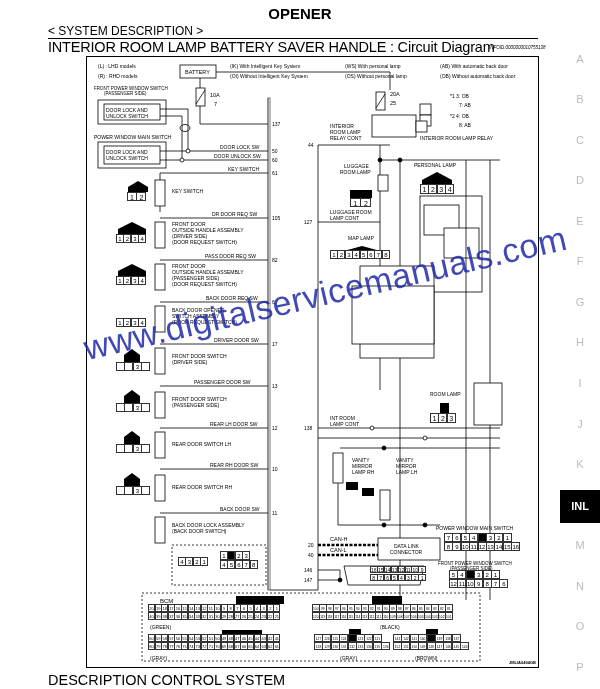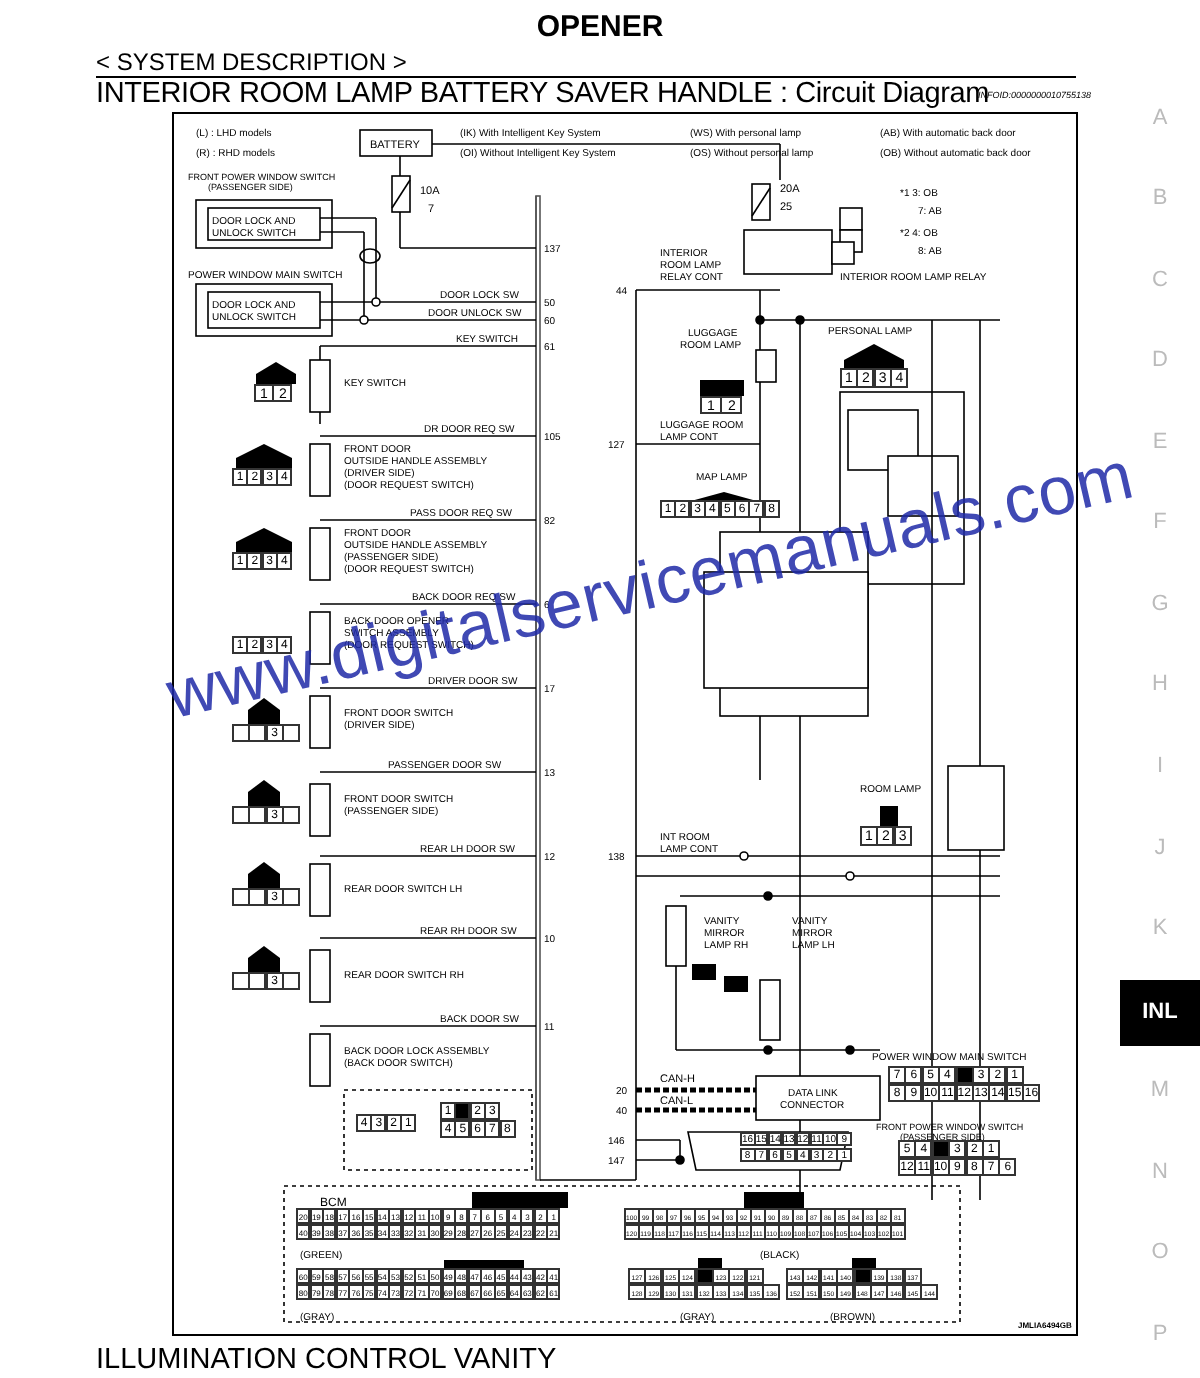--- a/index.html
+++ b/index.html
@@ -573,21 +573,21 @@
       <div style="width: 8px; height: 9px; border: 0.6px solid rgb(51, 51, 51); margin-right: -0.6px; text-align: center; line-height: 9px; box-sizing: border-box; background: rgb(255, 255, 255);">4</div>
       <div style="width: 8px; height: 9px; border: 0.6px solid rgb(51, 51, 51); margin-right: -0.6px; text-align: center; line-height: 9px; box-sizing: border-box; background: rgb(255, 255, 255);">5</div>
       <div style="width: 8px; height: 9px; border: 0.6px solid rgb(51, 51, 51); margin-right: -0.6px; text-align: center; line-height: 9px; box-sizing: border-box; background: rgb(255, 255, 255);">6</div>
       <div style="width: 8px; height: 9px; border: 0.6px solid rgb(51, 51, 51); margin-right: -0.6px; text-align: center; line-height: 9px; box-sizing: border-box; background: rgb(255, 255, 255);">7</div>
       <div style="width: 8px; height: 9px; border: 0.6px solid rgb(51, 51, 51); margin-right: -0.6px; text-align: center; line-height: 9px; box-sizing: border-box; background: rgb(255, 255, 255);">8</div>
     </div>
   </div>
 
 <div class="watermark">www.digitalservicemanuals.com</div>
 
-<div class="footer">ILLUMINATION CONTROL VANITY</div>
+<div class="footer">DESCRIPTION CONTROL SYSTEM</div>
 
 <div class="tabs">
   <div class="tab" style="top:5px">A</div>
   <div class="tab" style="top:45px">B</div>
   <div class="tab" style="top:86px">C</div>
   <div class="tab" style="top:126px">D</div>
   <div class="tab" style="top:167px">E</div>
   <div class="tab" style="top:207px">F</div>
   <div class="tab" style="top:248px">G</div>
   <div class="tab" style="top:288px">H</div>

